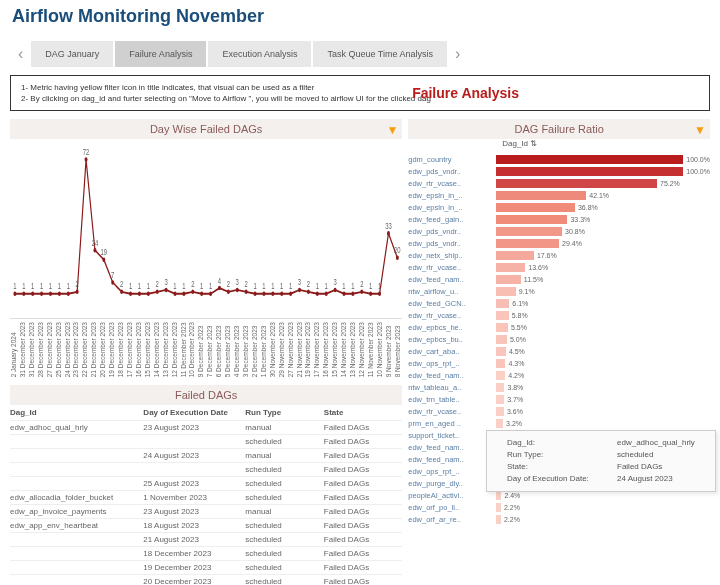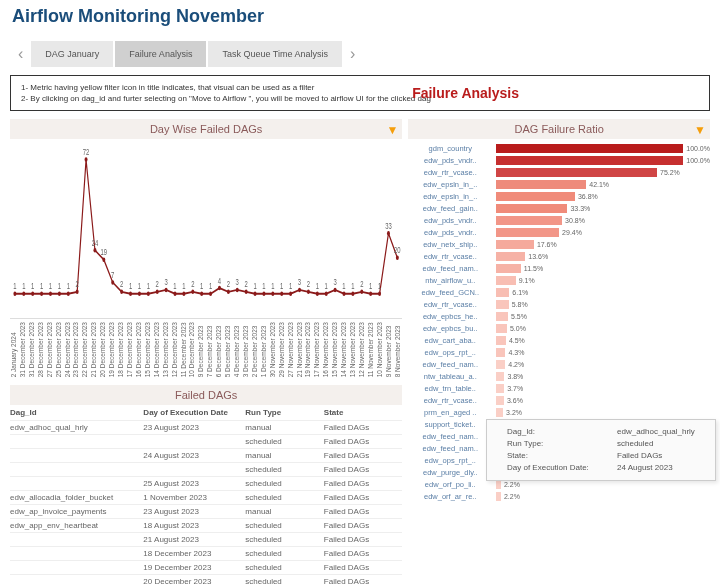--- a/index.html
+++ b/index.html
@@ -20,41 +20,42 @@
 .chart{height:180px;position:relative;border-bottom:1px solid #ddd}
 .chart svg{width:100%;height:100%}
 .xlabels{display:flex;font-size:6.5px;color:#666;padding-top:2px;overflow:hidden}
 .xlabels span{writing-mode:vertical-rl;transform:rotate(180deg);padding:1px 0;white-space:nowrap;flex:1;text-align:left}
 .ftable{font-size:8px}
 .ftable-head{display:flex;color:#555;padding:3px 0;font-weight:600}
 .ftable-row{display:flex;padding:2px 0;border-top:1px solid #eee;color:#666}
 .c1{width:34%}.c2{width:26%}.c3{width:20%}.c4{width:20%}
 .bars{padding:4px 0;font-size:7.5px;position:relative}
 .bar-row{display:flex;align-items:center;height:11px;margin-bottom:1px}
-.bar-lbl{width:88px;text-align:center;padding-right:4px;color:#5b7fa6;white-space:nowrap;overflow:hidden;text-overflow:ellipsis}
+.bar-lbl{width:88px;text-align:left;padding-right:4px;color:#5b7fa6;white-space:nowrap;overflow:hidden;text-overflow:ellipsis}
 .bar-track{flex:1;display:flex;align-items:center}
 .bar-fill{height:9px;background:#f08b7a}
 .bar-val{font-size:7px;color:#666;padding-left:3px}
 .tooltip{position:absolute;background:#fafafa;border:1px solid #ccc;padding:6px 20px;font-size:8px;color:#555;box-shadow:2px 2px 4px rgba(0,0,0,0.1);right:-6px;top:280px;width:230px;line-height:1.5}
 .tooltip-row{display:flex}
 .tooltip-row .k{width:110px}
 .dag-hdr{font-size:8px;color:#555;padding-left:94px;margin-bottom:2px}
 </style>
 </head>
 <body>
 
 <div class="header">
     <div class="title">Airflow Monitoring November</div>
   </div>
 
 <div class="tabs">
   <span class="nav-arrow">‹</span>
   <div id="tabhost" style="display: flex; gap: 2px;">
       <div class="tab">DAG January</div>
       <div class="tab active">Failure Analysis</div>
+      <div class="tab">Execution Analysis</div>
       <div class="tab">Task Queue Time Analysis</div>
     </div>
   <span class="nav-arrow">›</span>
 </div>
 
 <div class="info-box">
   <div>1- Metric having yellow filter icon in title indicates, that visual can be used as a filter</div>
   <div>2- By clicking on dag_id and furter selecting on "Move to Airflow ", you will be moved to airflow UI for the clicked dag</div>
   <div class="fa-title">Failure Analysis</div>
 </div>
@@ -280,20 +281,21 @@
             <div class="c1"></div>
             <div class="c2">20 December 2023</div>
             <div class="c3">scheduled</div>
             <div class="c4">Failed DAGs</div>
           </div>
         </div>
     </div>
   </div>
   <div class="right-col">
     <div class="panel-title"><span>DAG Failure Ratio</span><span class="filter-icon">▼</span></div>
+    <div class="dag-hdr"><span>Dag_Id</span> ⇅</div>
     <div class="bars" id="bars">
         <div class="tooltip" id="tooltip">
           <div class="tooltip-row">
             <div class="k">Dag_Id:</div>
             <div>edw_adhoc_qual_hrly</div>
           </div>
           <div class="tooltip-row">
             <div class="k">Run Type:</div>
             <div>scheduled</div>
           </div>
@@ -497,20 +499,27 @@
           </div>
         </div>
         <div class="bar-row">
           <div class="bar-lbl">edw_purge_dly..</div>
           <div class="bar-track">
             <div class="bar-fill" style="width: 2.4%; background: rgb(250, 207, 198);"></div>
             <div class="bar-val">2.4%</div>
           </div>
         </div>
         <div class="bar-row">
+          <div class="bar-lbl">peopleAI_activi..</div>
+          <div class="bar-track">
+            <div class="bar-fill" style="width: 2.4%; background: rgb(250, 207, 198);"></div>
+            <div class="bar-val">2.4%</div>
+          </div>
+        </div>
+        <div class="bar-row">
           <div class="bar-lbl">edw_orf_po_li..</div>
           <div class="bar-track">
             <div class="bar-fill" style="width: 2.2%; background: rgb(250, 207, 198);"></div>
             <div class="bar-val">2.2%</div>
           </div>
         </div>
         <div class="bar-row">
           <div class="bar-lbl">edw_orf_ar_re..</div>
           <div class="bar-track">
             <div class="bar-fill" style="width: 2.2%; background: rgb(250, 207, 198);"></div>

